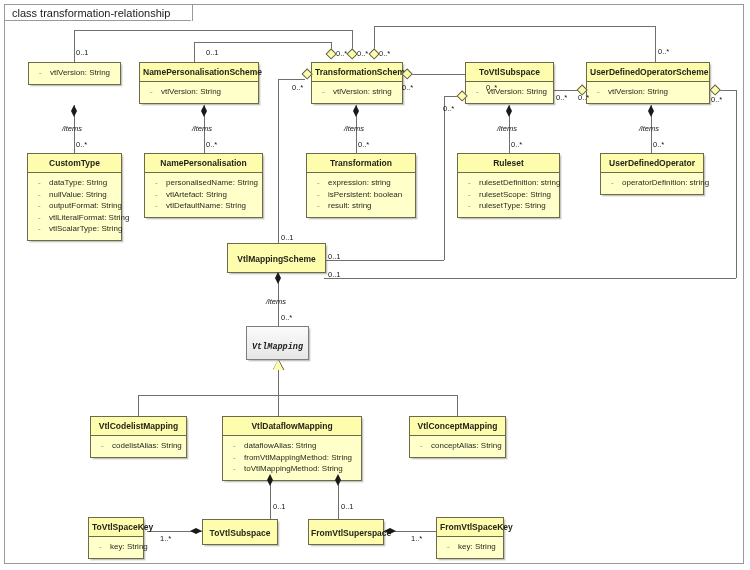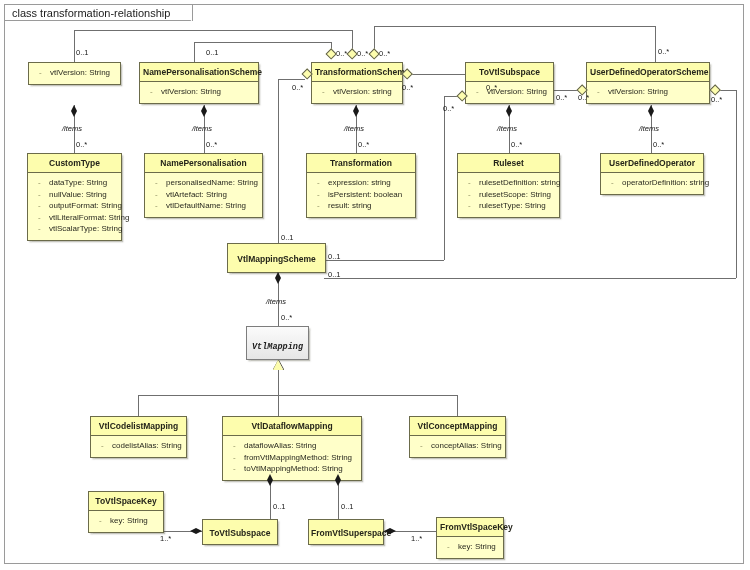--- a/index.html
+++ b/index.html
@@ -327,21 +327,21 @@
     </div>
   </div>
 
   <div class="cls has-attrs" style="left:409px;top:416px;width:97px;">
     <div class="hdr">VtlConceptMapping</div>
     <div class="attrs">
       <div class="attr">conceptAlias: String</div>
     </div>
   </div>
 
-  <div class="cls has-attrs" style="left:88px;top:491px;width:76px;">
+  <div class="cls has-attrs" style="left:88px;top:517px;width:56px;">
     <div class="hdr">ToVtlSpaceKey</div>
     <div class="attrs">
       <div class="attr">key: String</div>
     </div>
   </div>
 
   <div class="cls plain" style="left:202px;top:519px;width:76px;height:26px;">
     <div class="hdr" style="padding:8px 4px;">ToVtlSubspace</div>
   </div>
 

